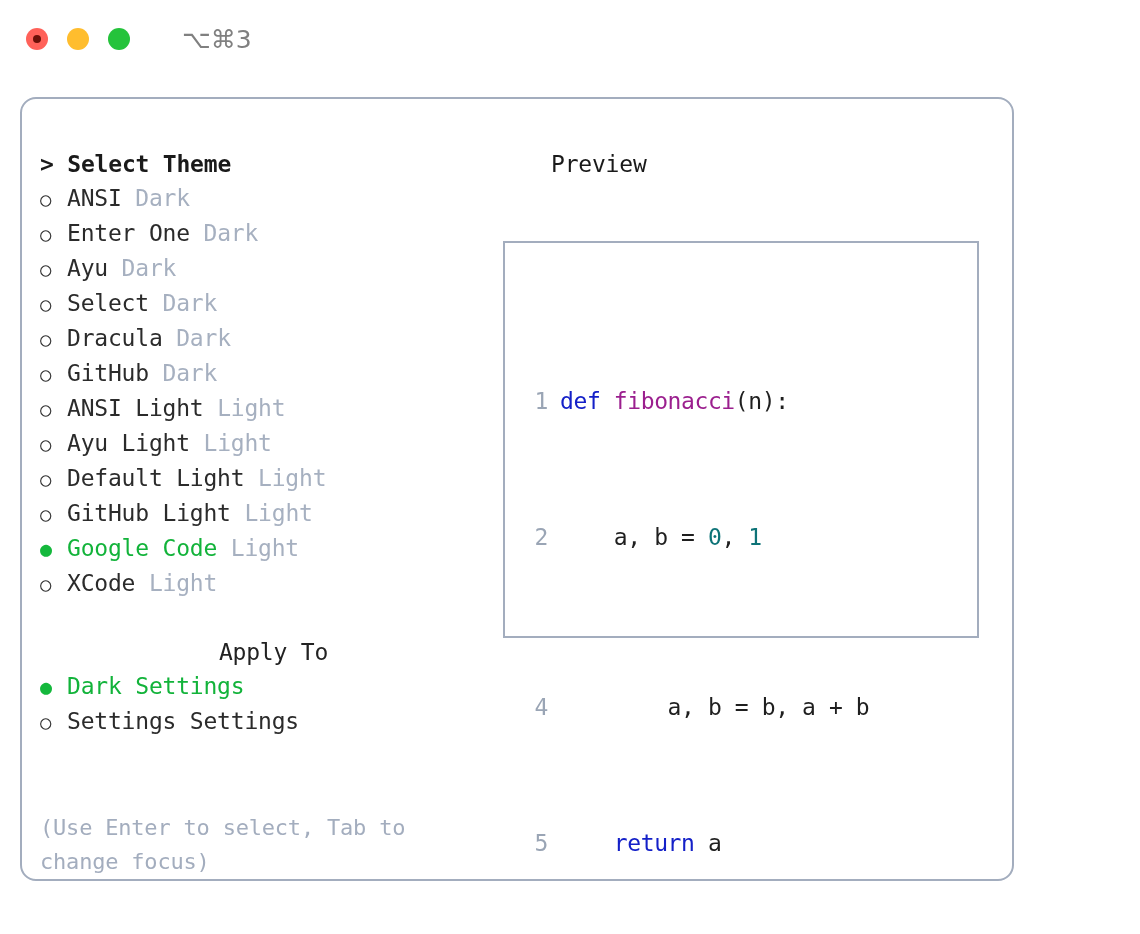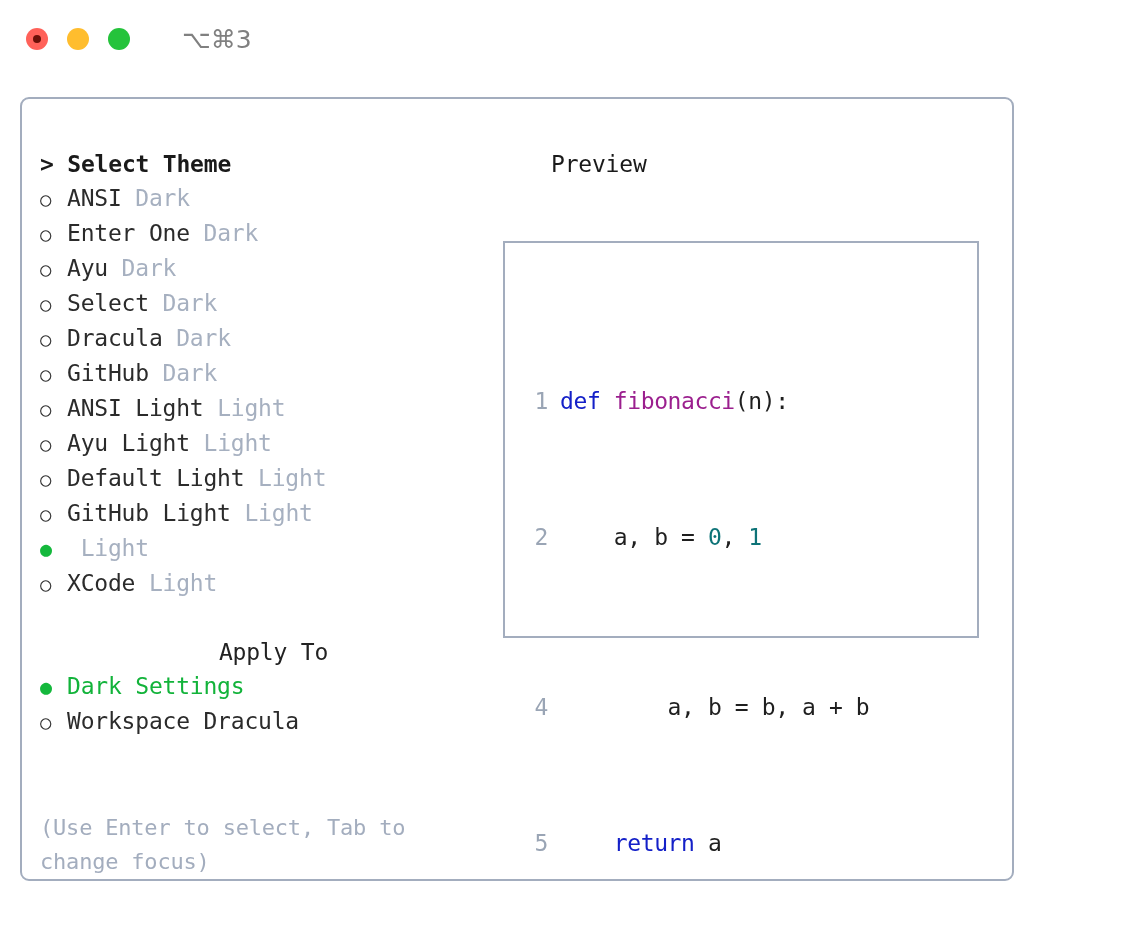--- a/index.html
+++ b/index.html
@@ -58,21 +58,21 @@
   }
 
   
   .panel {
     position: absolute;
     left: 20px;
     top: 97px;
     width: 994px;
     height: 784px;
     border: 2px solid #a3adbe;
-    border-radius: 9px;
+    border-radius: 16px;
     box-sizing: border-box;
     background: #ffffff;
   }
 
   .columns {
     position: absolute;
     left: 0; top: 0;
     width: 100%; height: 100%;
   }
 
@@ -240,41 +240,42 @@
             <span class="opt-label">Default Light</span>
             <span class="opt-badge"> <span>Light</span></span>
           </div>
           <div class="opt-row">
             <span class="marker">○</span>
             <span class="opt-label">GitHub Light</span>
             <span class="opt-badge"> <span>Light</span></span>
           </div>
           <div class="opt-row selected">
             <span class="marker sel">●</span>
+            <span class="opt-label">Google Code</span>
             <span class="opt-badge"> <span>Light</span></span>
           </div>
           <div class="opt-row">
             <span class="marker">○</span>
             <span class="opt-label">XCode</span>
             <span class="opt-badge"> <span>Light</span></span>
           </div>
         </div>
 
         <div style="height:34px"></div>
 
         <div class="section-header plain" style="padding-left:27px">Apply To</div>
 
         <div>
           <div class="opt-row selected">
             <span class="marker sel">●</span>
             <span class="opt-label">Dark Settings</span>
           </div>
           <div class="opt-row">
             <span class="marker">○</span>
-            <span class="opt-label">Workspace Dracula</span>
+            <span class="opt-label">Settings Settings</span>
           </div>
         </div>
       </div>
 
       <div class="hint">(Use Enter to select, Tab to change focus)</div>
 
       <div class="right-col">
         <div class="preview-title">Preview</div>
 
         <div class="preview-box">

